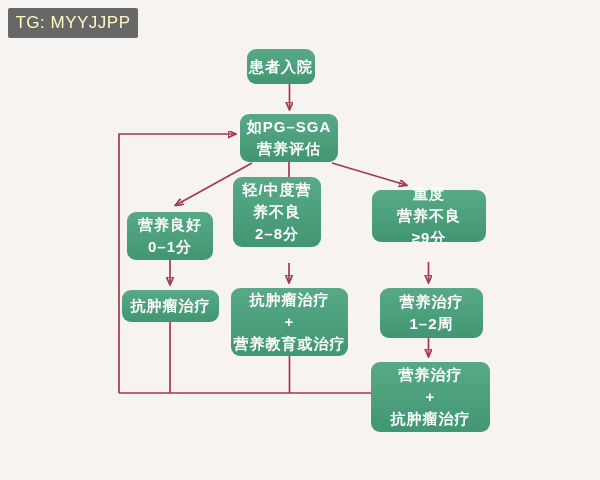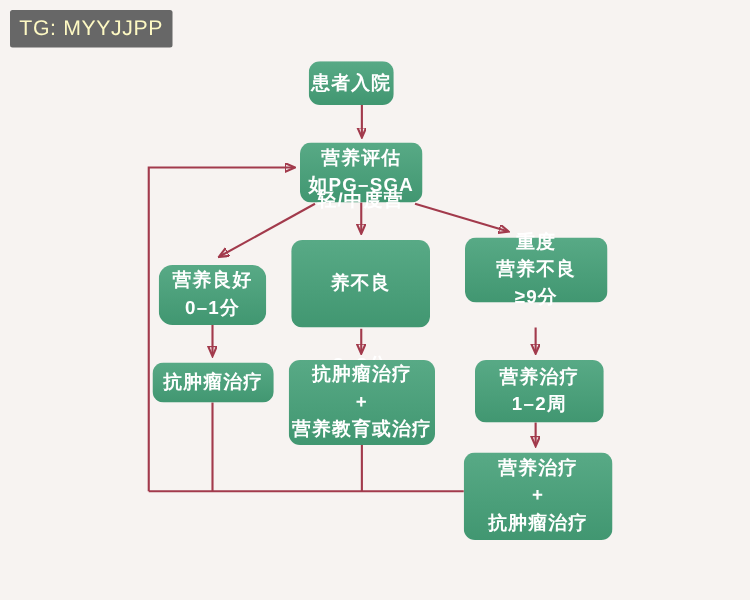--- a/index.html
+++ b/index.html
@@ -30,22 +30,22 @@
     border-radius:9px;
     color:#ffffff;
     display:flex;flex-direction:column;
     align-items:center;justify-content:center;
     font-size:15px;font-weight:bold;letter-spacing:1px;
     text-align:center;
   }
   .node .line{display:block;line-height:22px;}
   .n-admission{left:247px;top:49px;width:68px;height:35px;}
   .n-assessment{left:240px;top:114px;width:98px;height:48px;}
-  .n-good{left:127px;top:212px;width:86px;height:48px;border-radius:11px;}
-  .n-mild{left:233px;top:192px;width:111px;height:70px;gap:44px;}
+  .n-good{left:127px;top:212px;width:86px;height:48px;}
+  .n-mild{left:233px;top:177px;width:88px;height:70px;}
   .n-severe{left:372px;top:190px;width:114px;height:52px;}
   .n-anti{left:122px;top:290px;width:97px;height:32px;}
   .n-antiedu{left:231px;top:288px;width:117px;height:68px;}
   .n-nutr12{left:380px;top:288px;width:103px;height:50px;}
   .n-nutranti{left:371px;top:362px;width:119px;height:70px;}
   .graybox{
     position:absolute;
     background:var(--label-gray,#676767);
     color:#fef9c3;
     display:flex;align-items:center;justify-content:center;
@@ -81,22 +81,22 @@
 
   <div class="graybox tg-label">
     <span>TG: MYYJJPP</span>
   </div>
 
   <div class="node n-admission">
     <span class="line">患者入院</span>
   </div>
 
   <div class="node n-assessment">
+    <span class="line">如PG–SGA</span>
     <span class="line">营养评估</span>
-    <span class="line">如PG–SGA</span>
   </div>
 
   <div class="node n-good">
     <span class="line">营养良好</span>
     <span class="line">0–1分</span>
   </div>
 
   <div class="node n-mild">
     <span class="line">轻/中度营</span>
     <span class="line">养不良</span>

